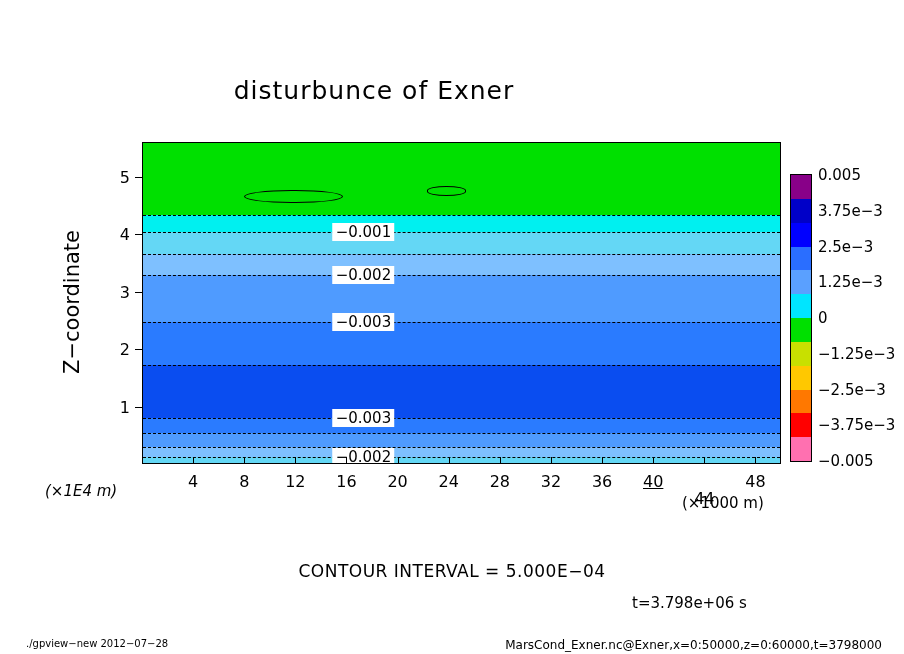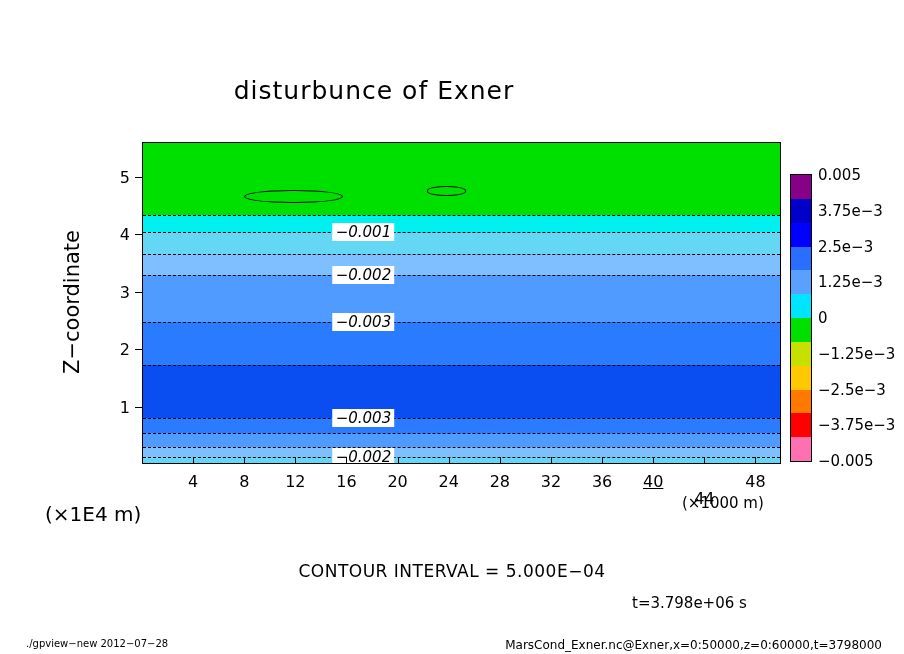--- a/index.html
+++ b/index.html
@@ -55,21 +55,20 @@
     border-top: 1px dashed #000;
   }
   .contour-label {
     position: absolute;
     font-size: 15px;
     background: #ffffff;
     padding: 0 3px;
     color: #000;
     transform: translate(-50%, -50%);
     white-space: nowrap;
-    font-style: italic;
   }
   .blob {
     position: absolute;
     background: #00e000;
     border: 1.5px solid #000;
     border-radius: 50%;
   }
   
   .ytick-label {
     position: absolute;
@@ -110,23 +109,24 @@
     left: 0;
     top: 516px;
     width: 904px;
     text-align: center;
     font-size: 21px;
     white-space: nowrap;
   }
   .unit-left {
     position: absolute;
     left: 45px;
-    top: 502px;
-    font-size: 20px;
-    white-space: nowrap;
+    top: 482px;
+    font-size: 15px;
+    white-space: nowrap;
+    font-style: italic;
   }
   .unit-right {
     position: absolute;
     left: 682px;
     top: 494px;
     font-size: 15px;
     white-space: nowrap;
   }
   
   .cbar {

